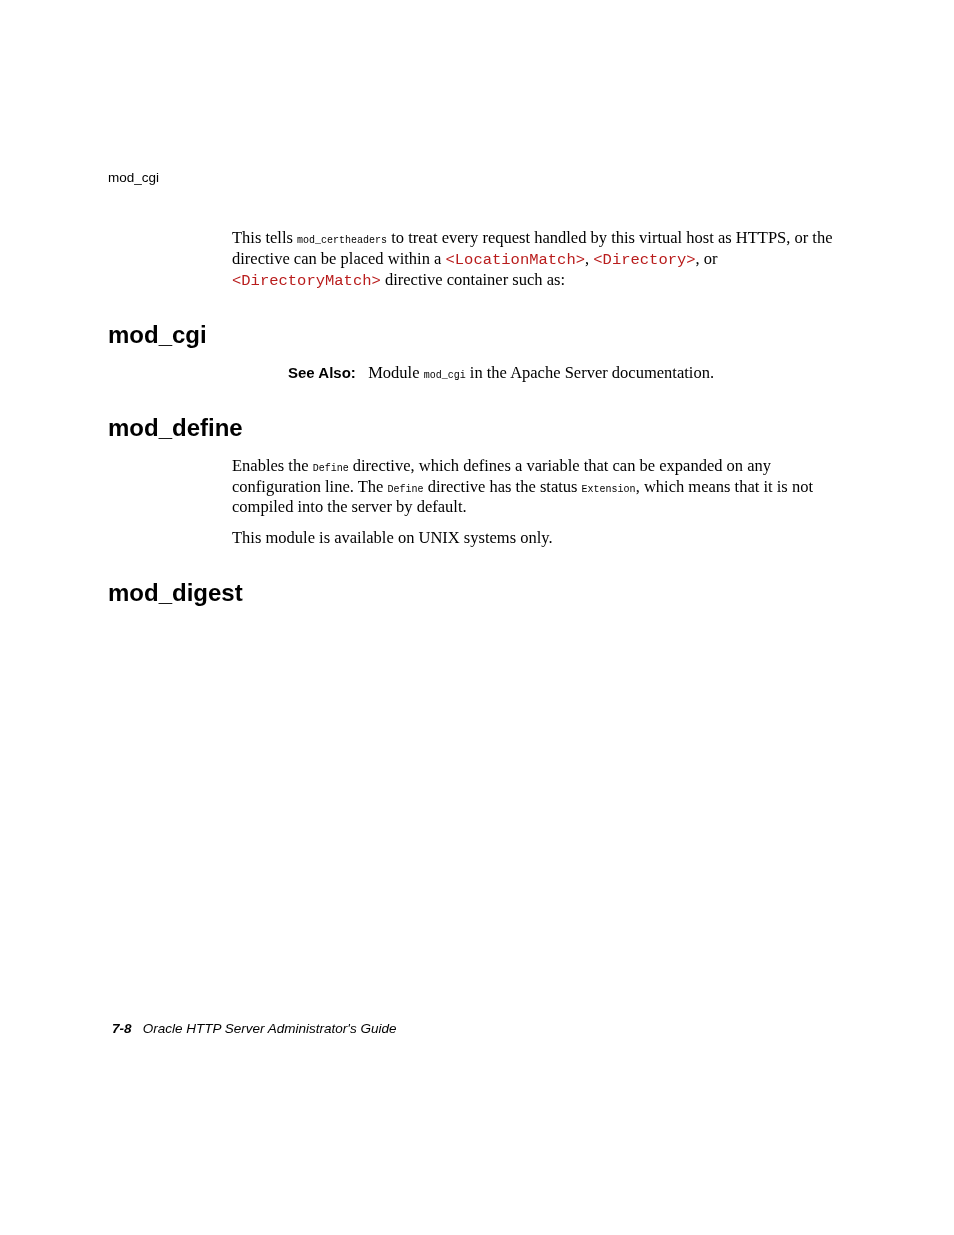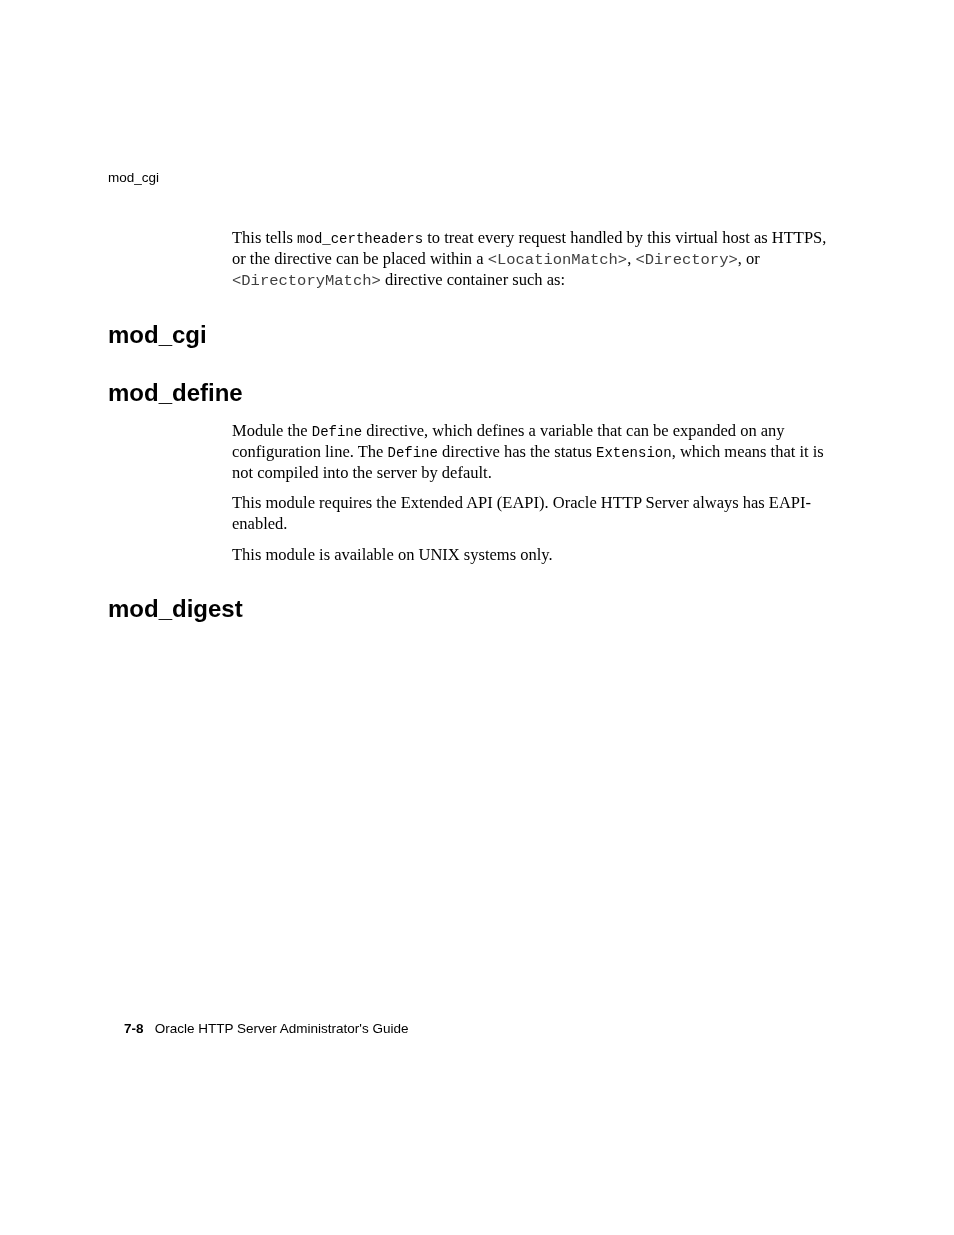--- a/index.html
+++ b/index.html
@@ -34,24 +34,24 @@
   .body-block {
     margin-left: 124px;
   }
   p.body {
     font-size: 16.5px;
     line-height: 1.25;
     margin: 0 0 10px 0;
   }
   .mono {
     font-family: "Courier New", Courier, monospace;
-    font-size: 14px;
+    font-size: 10px;
   }
   a.link {
-    color: #404040;
+    color: #b91c1c;
     text-decoration: none;
     font-family: "Courier New", Courier, monospace;
     font-size: 15.5px;
   }
   pre.code {
     font-family: "Courier New", Courier, monospace;
     font-size: 14px;
     line-height: 1.35;
     margin: 6px 0 10px 0;
     white-space: pre;
@@ -67,24 +67,25 @@
     font-size: 16.5px;
     line-height: 1.25;
   }
   .see-also .label {
     font-family: Arial, Helvetica, sans-serif;
     font-weight: bold;
     font-size: 15px;
   }
   .footer {
     position: absolute;
-    left: 124px;
+    left: 112px;
     bottom: 150px;
     font-family: Arial, Helvetica, sans-serif;
     font-size: 13.5px;
+    font-style: italic;
   }
   .footer .pageno {
     font-weight: bold;
   }
 </style>
 </head>
 <body>
 
 <div class="page">
 
@@ -95,28 +96,30 @@
   <div class="content">
 
     <div class="body-block">
       <p class="body">
         <span>This tells </span><span class="mono">mod_certheaders</span><span> to treat every request handled by this virtual host as HTTPS, or the directive can be placed within a </span><a href="#" class="link">&lt;LocationMatch&gt;</a><span>, </span><a href="#" class="link">&lt;Directory&gt;</a><span>, or </span><a href="#" class="link">&lt;DirectoryMatch&gt;</a><span> directive container such as:</span>
       </p>
     </div>
 
     <h2 class="section">mod_cgi</h2>
     <div class="body-block">
+      <div class="see-also">
+        <span class="label">See Also:</span>&nbsp;&nbsp;&nbsp;<span>Module </span><span class="mono">mod_cgi</span><span> in the Apache Server documentation.</span>
+      </div>
     </div>
 
     <h2 class="section">mod_define</h2>
     <div class="body-block">
       <p class="body">
-        <span>Module the </span><span class="mono">Define</span><span> directive, which defines a variable that can be expanded on any configuration line. The </span><span class="mono">Define</span><span> directive has the status </span><span class="mono">Extension</span><span>, which means that it is not compiled into the server by default.</span>
+        <span>Enables the </span><span class="mono">Define</span><span> directive, which defines a variable that can be expanded on any configuration line. The </span><span class="mono">Define</span><span> directive has the status </span><span class="mono">Extension</span><span>, which means that it is not compiled into the server by default.</span>
       </p>
-      <p class="body">This module requires the Extended API (EAPI). Oracle HTTP Server always has EAPI-enabled.</p>
       <p class="body">This module is available on UNIX systems only.</p>
     </div>
 
     <h2 class="section">mod_digest</h2>
     <div class="body-block">
     </div>
 
   </div>
 
   <div class="footer">

